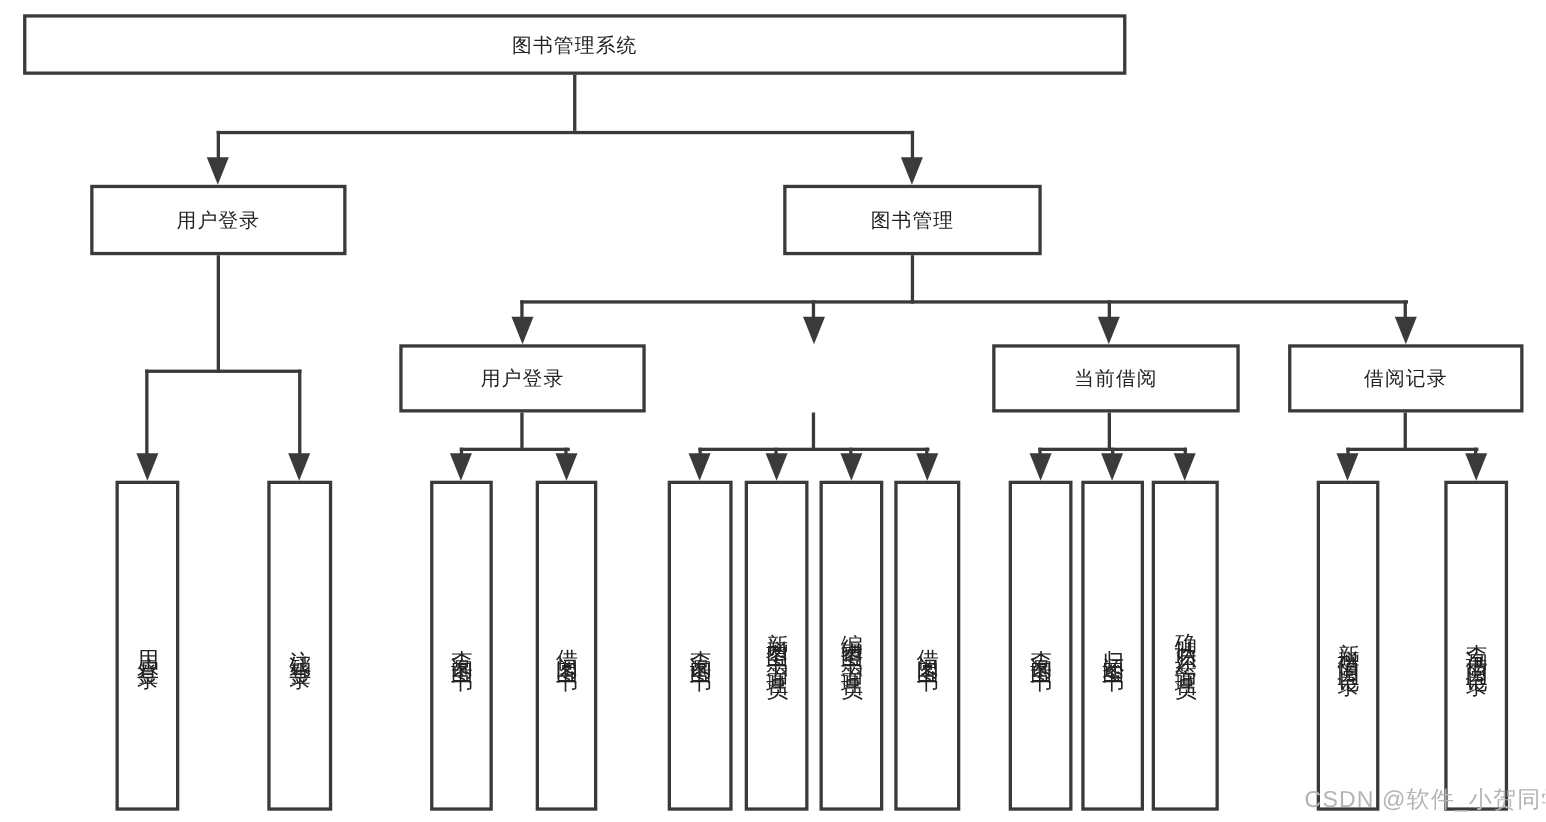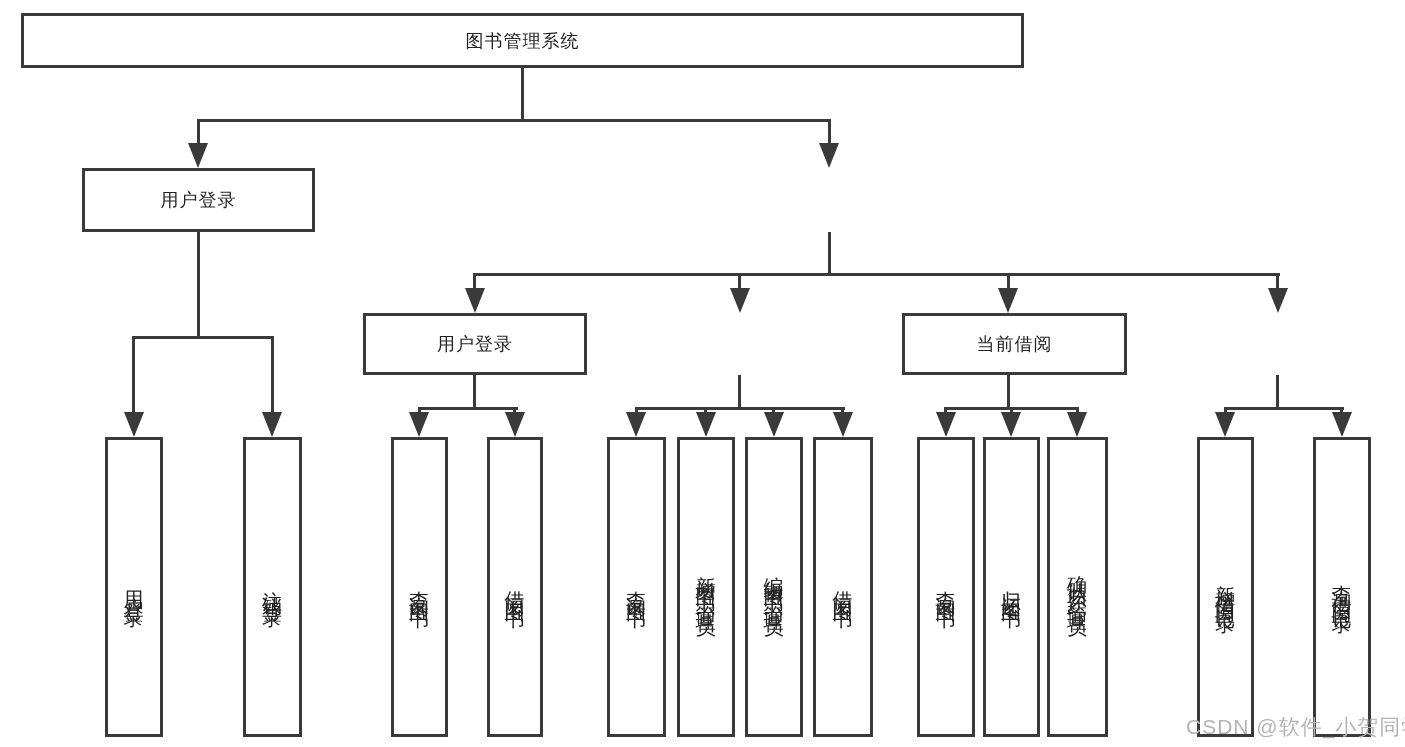--- a/index.html
+++ b/index.html
@@ -49,26 +49,32 @@
 
 <div class="canvas">
 
   <div class="hbox" style="left:21px;top:13px;width:1003px;height:55px;">
     <span>图书管理系统</span>
   </div>
 
   <div class="hbox" style="left:82px;top:168px;width:233px;height:64px;">
     <span>用户登录</span>
   </div>
+  <div class="hbox" style="left:712px;top:168px;width:235px;height:64px;">
+    <span>图书管理</span>
+  </div>
 
   <div class="hbox" style="left:363px;top:313px;width:224px;height:62px;">
     <span>用户登录</span>
   </div>
   <div class="hbox" style="left:902px;top:313px;width:225px;height:62px;">
     <span>当前借阅</span>
+  </div>
+  <div class="hbox" style="left:1171px;top:313px;width:214px;height:62px;">
+    <span>借阅记录</span>
   </div>
 
   <div class="vbox" style="left:105px;top:437px;width:58px;height:300px;">
     <span>用户登录</span>
   </div>
   <div class="vbox" style="left:243px;top:437px;width:59px;height:300px;">
     <span>注销登录</span>
   </div>
 
   <div class="vbox" style="left:391px;top:437px;width:57px;height:300px;">

